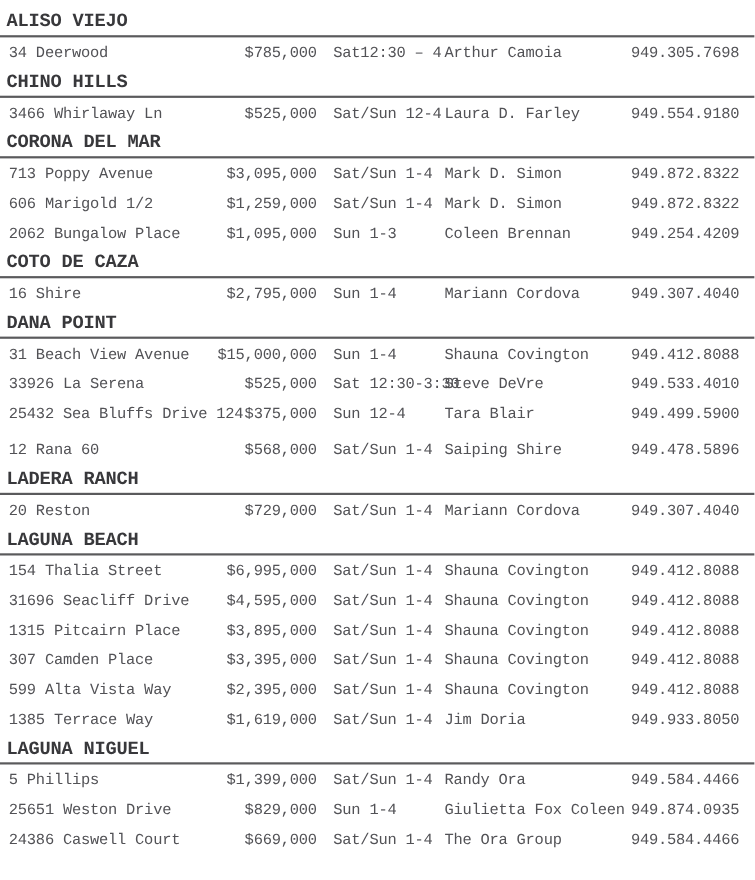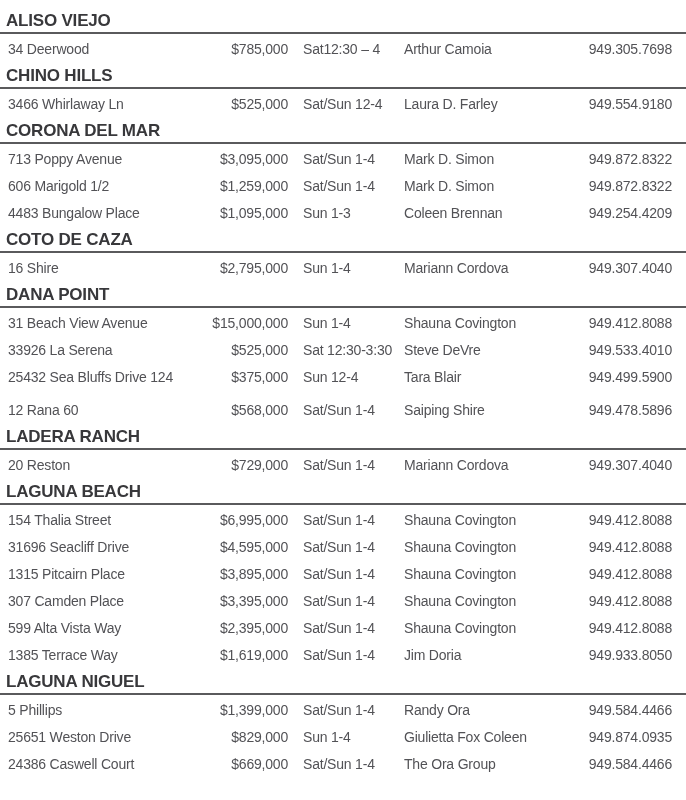--- a/index.html
+++ b/index.html
@@ -13,20 +13,21 @@
     overflow: hidden;
     font-family: "Liberation Sans", sans-serif;
     -webkit-font-smoothing: antialiased;
   }
   .page {
     padding-top: 12px;
     width: 686px;
   }
   .city-section {
     margin-top: 5px;
+    font-family: Liberation Mono, monospace;
   }
   .city-section:first-child {
     margin-top: 0;
   }
   .city-header {
     margin: 0;
     padding: 0 0 2px 6px;
     border-bottom: 2px solid #5a5a5c;
     font-size: 17px;
     line-height: 18px;
@@ -99,21 +100,21 @@
 
   <div class="listing-row">
     <span class="cell addr">606 Marigold 1/2</span>
     <span class="cell price">$1,259,000</span>
     <span class="cell time">Sat/Sun 1-4</span>
     <span class="cell agent">Mark D. Simon</span>
     <span class="cell phone">949.872.8322</span>
   </div>
 
   <div class="listing-row">
-    <span class="cell addr">4483 Bungalow Place</span>
+    <span class="cell addr">2062 Bungalow Place</span>
     <span class="cell price">$1,095,000</span>
     <span class="cell time">Sun 1-3</span>
     <span class="cell agent">Coleen Brennan</span>
     <span class="cell phone">949.254.4209</span>
   </div>
 </div>
   </section>
 
   <section class="city-section">
     <h2 class="city-header">COTO DE CAZA</h2>

